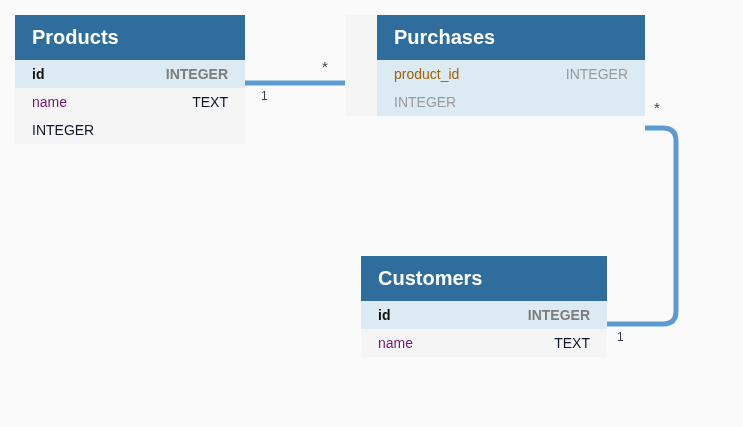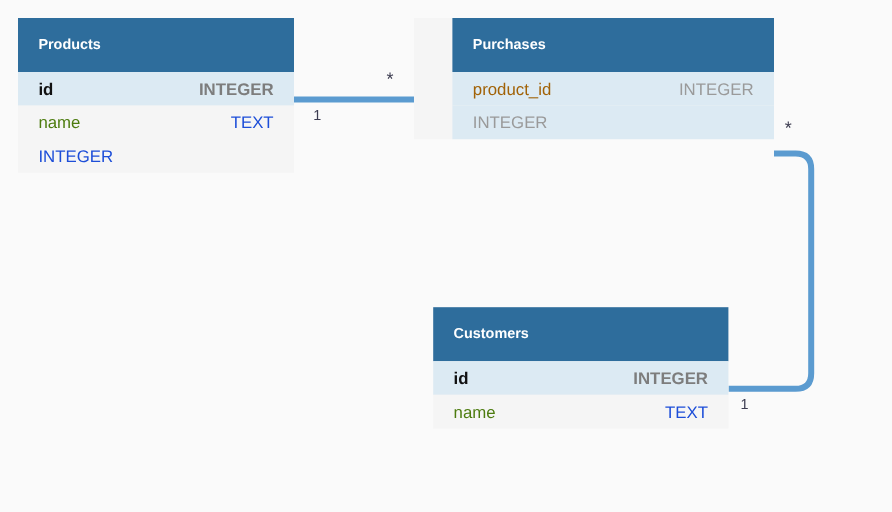--- a/index.html
+++ b/index.html
@@ -47,21 +47,21 @@
   
   .entity {
     position: absolute;
     background: #f5f5f5;
     box-sizing: border-box;
   }
 
   .entity-header {
     background: #2e6d9c;
     color: #ffffff;
-    font-size: 12px;
+    font-size: 20px;
     font-weight: bold;
     height: 45px;
     line-height: 45px;
     padding: 0 0 0 17px;
     box-sizing: border-box;
     white-space: nowrap;
     overflow: hidden;
   }
 
   .entity-rows {
@@ -84,25 +84,25 @@
   }
   .row.key .row-name {
     color: #111111;
     font-weight: bold;
   }
   .row.key .row-type {
     color: #7d7d7d;
     font-weight: bold;
   }
   .row .row-name {
-    color: #4d7c0f;
+    color: #701a75;
     font-weight: normal;
   }
   .row .row-type {
-    color: #1d4ed8;
+    color: #0f172a;
     font-weight: normal;
   }
   .row.fk {
     background: #dceaf3;
   }
   .row.fk .row-name {
     color: #a16207;
     font-weight: normal;
   }
   .row.fk .row-type {

